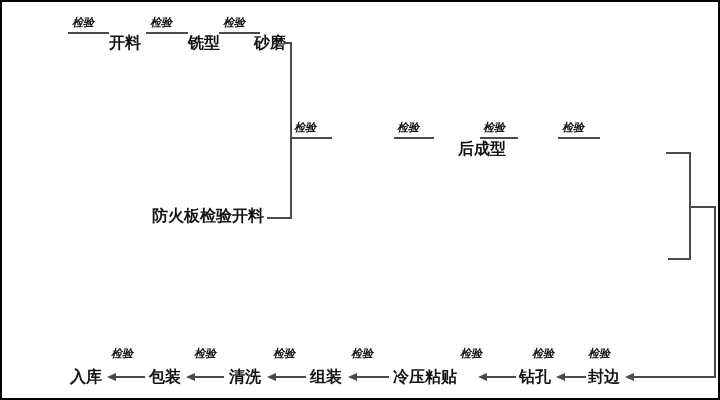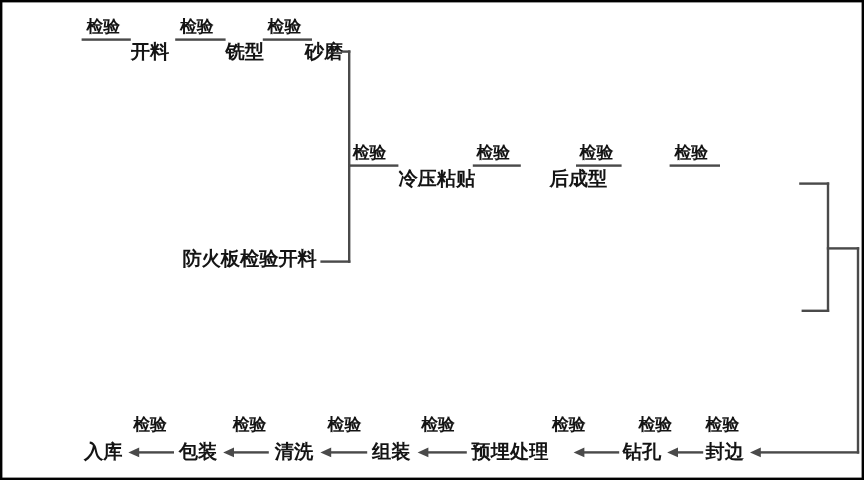--- a/index.html
+++ b/index.html
@@ -14,21 +14,21 @@
     font-weight:bold;
   }
   .lbl{
     position:absolute;
     white-space:nowrap;
     font-size:16px;
     line-height:18px;
     color:var(--txt,#141414);
     letter-spacing:0px;
   }
-  .insp{font-size:14px;}
+  .insp{font-size:11px;font-style:italic;}
   .line{position:absolute;background:var(--ln,#4a4a4a);}
   .ahead{
     position:absolute;width:0;height:0;
     border-top:4px solid transparent;
     border-bottom:4px solid transparent;
     border-right:9px solid var(--ln,#4a4a4a);
   }
 </style>
 </head>
 <body>
@@ -46,21 +46,20 @@
   <span class="lbl" style="left:252px;top:32px">砂磨</span>
 
   <div class="line" style="left:283px;top:40px;width:7px;height:2px"></div>
   <div class="line" style="left:288px;top:40px;width:2px;height:177px"></div>
 
   <span class="lbl" style="left:150px;top:205px">防火板检验开料</span>
   <div class="line" style="left:265px;top:215px;width:25px;height:2px"></div>
 
   <span class="lbl insp" style="left:292px;top:117px">检验</span>
   <div class="line" style="left:288px;top:135px;width:42px;height:2px"></div>
-  <span class="lbl" style="left:330px;top:138px">冷压粘贴</span>
   <span class="lbl insp" style="left:395px;top:117px">检验</span>
   <div class="line" style="left:392px;top:135px;width:40px;height:2px"></div>
   <span class="lbl" style="left:456px;top:138px">后成型</span>
   <span class="lbl insp" style="left:481px;top:117px">检验</span>
   <div class="line" style="left:478px;top:135px;width:38px;height:2px"></div>
   <span class="lbl insp" style="left:560px;top:117px">检验</span>
   <div class="line" style="left:556px;top:135px;width:42px;height:2px"></div>
 
   <div class="line" style="left:664px;top:150px;width:25px;height:2px"></div>
   <div class="line" style="left:687px;top:150px;width:2px;height:108px"></div>
@@ -81,21 +80,21 @@
   <span class="lbl" style="left:227px;top:366px">清洗</span>
   <span class="lbl insp" style="left:271px;top:343px">检验</span>
   <div class="ahead" style="left:265px;top:371px"></div>
   <div class="line" style="left:273px;top:374px;width:31px;height:2px"></div>
 
   <span class="lbl" style="left:308px;top:366px">组装</span>
   <span class="lbl insp" style="left:349px;top:343px">检验</span>
   <div class="ahead" style="left:346px;top:371px"></div>
   <div class="line" style="left:354px;top:374px;width:33px;height:2px"></div>
 
-  <span class="lbl" style="left:391px;top:366px">预埋处理</span>
+  <span class="lbl" style="left:391px;top:366px">冷压粘贴</span>
   <span class="lbl insp" style="left:458px;top:343px">检验</span>
   <div class="ahead" style="left:476px;top:371px"></div>
   <div class="line" style="left:484px;top:374px;width:30px;height:2px"></div>
 
   <span class="lbl" style="left:517px;top:366px">钻孔</span>
   <span class="lbl insp" style="left:530px;top:343px">检验</span>
   <div class="ahead" style="left:554px;top:371px"></div>
   <div class="line" style="left:562px;top:374px;width:22px;height:2px"></div>
 
   <span class="lbl" style="left:586px;top:366px">封边</span>

